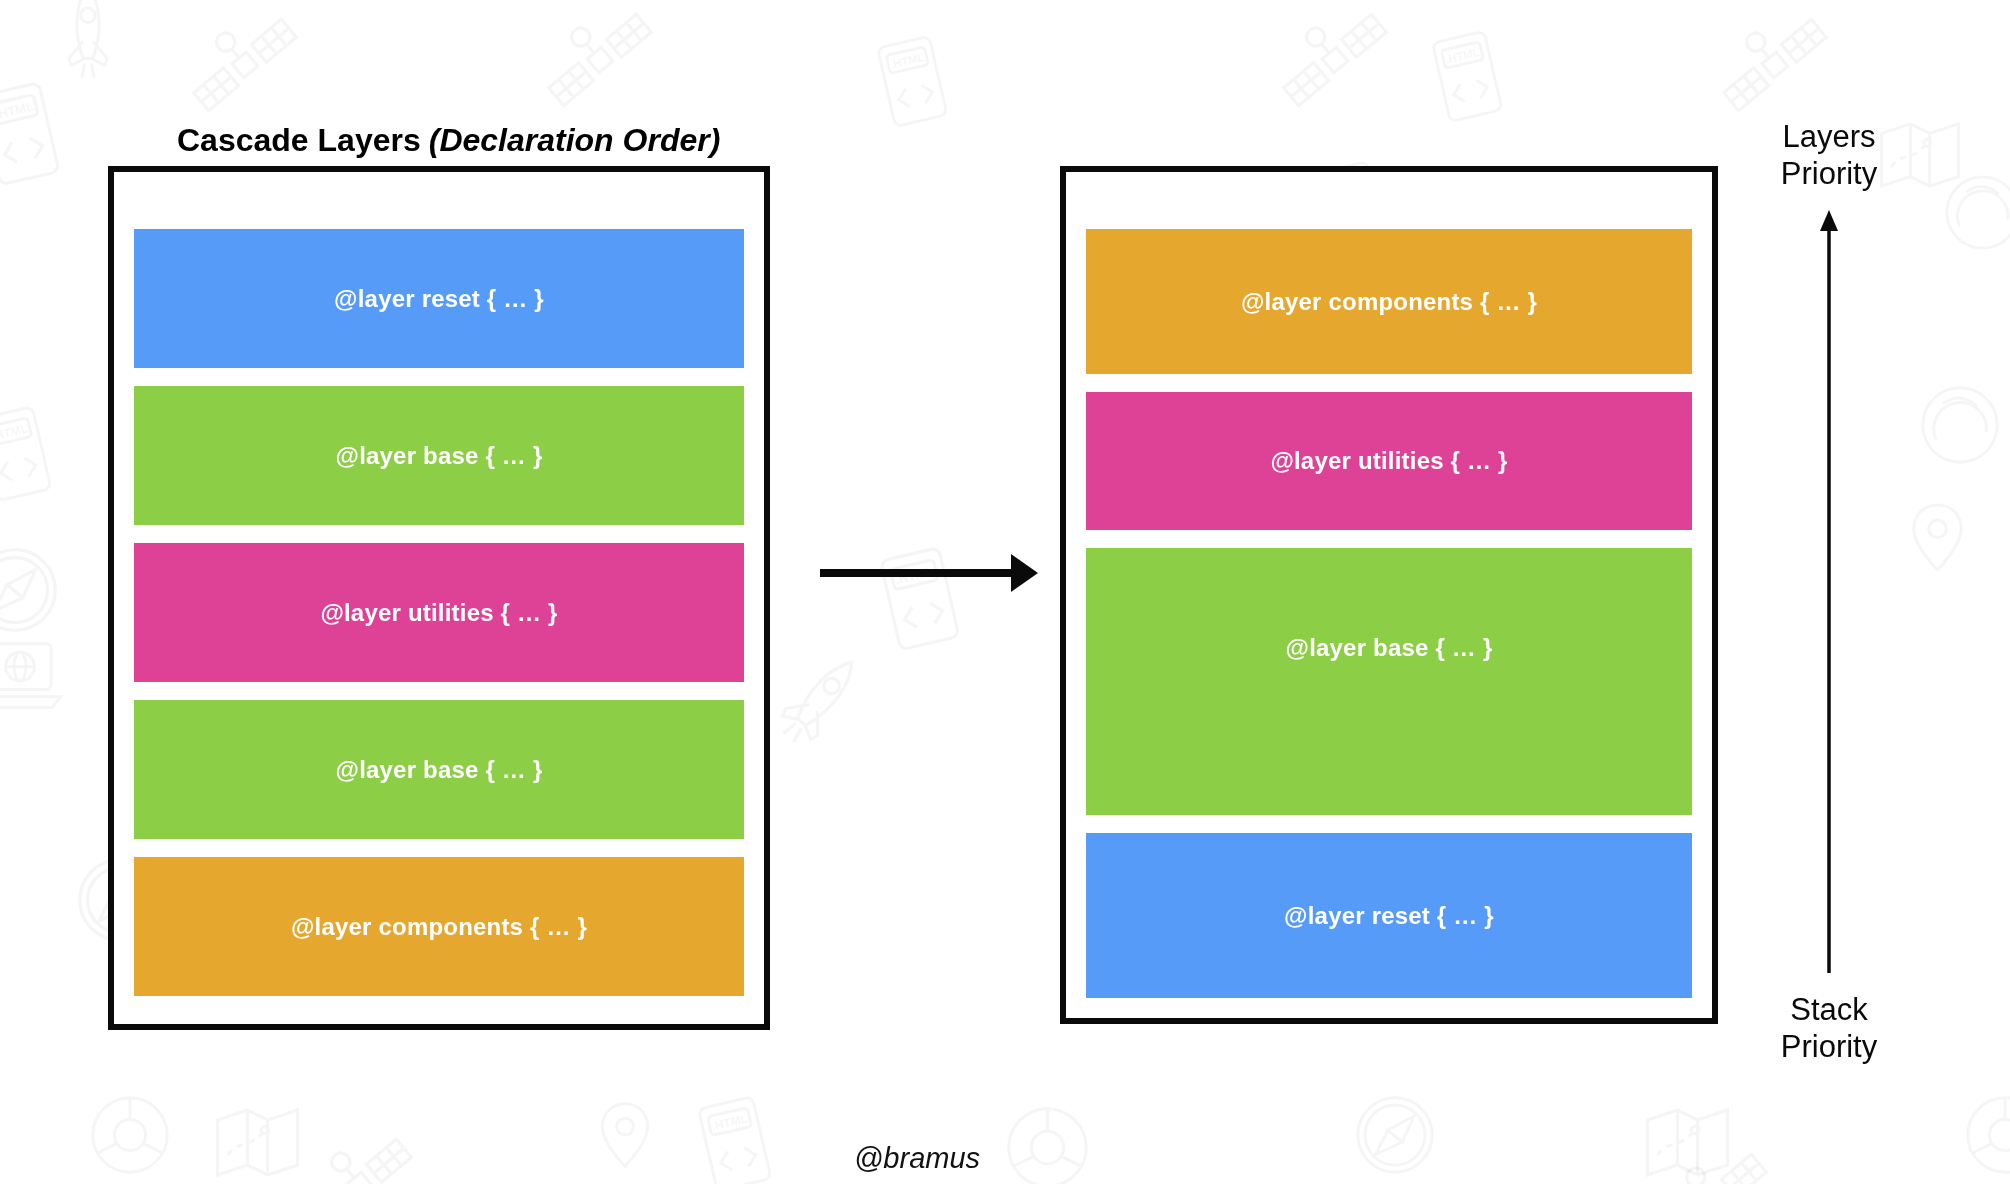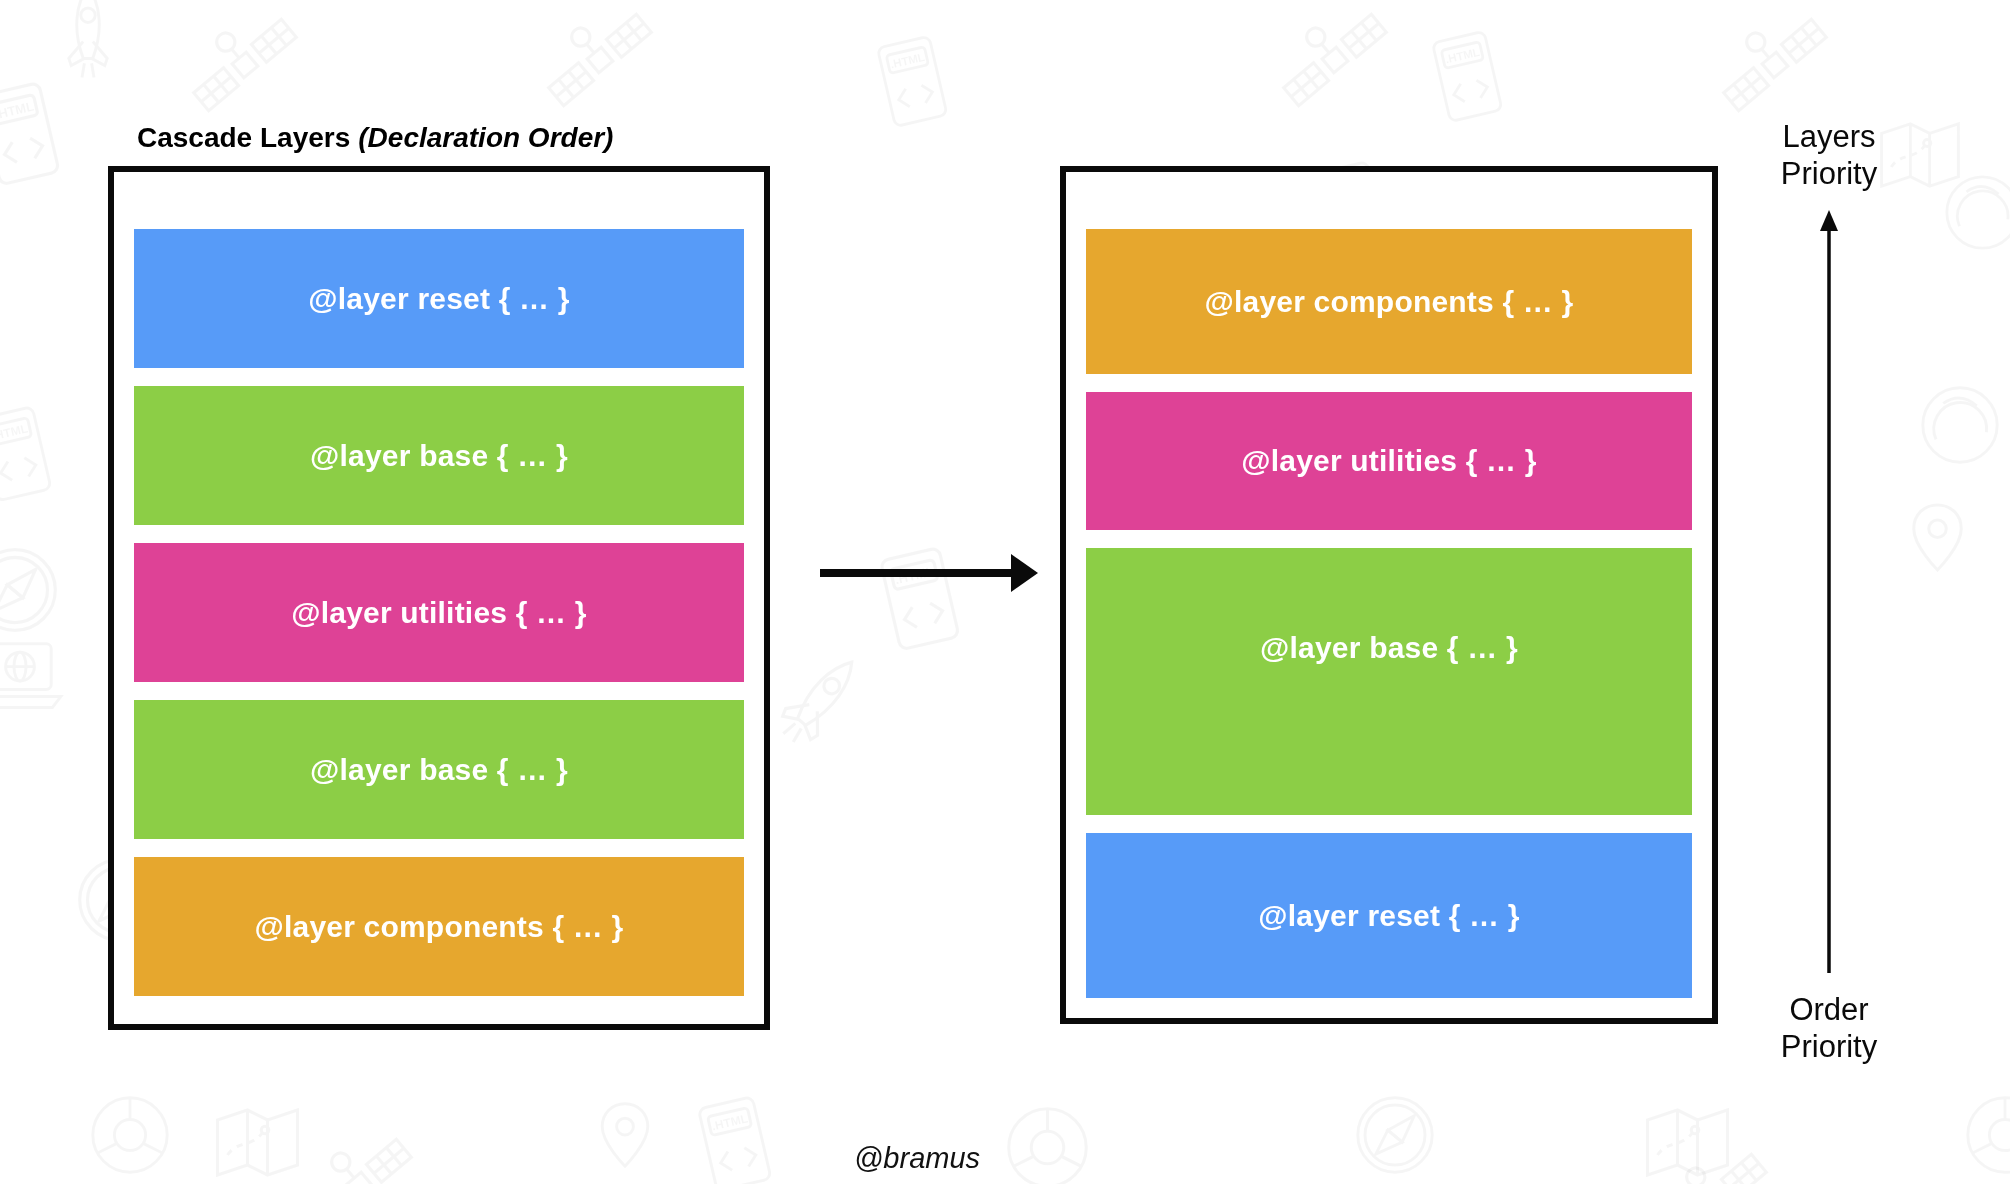--- a/index.html
+++ b/index.html
@@ -3,29 +3,29 @@
 <meta charset="utf-8">
 <style>
   html,body{margin:0;padding:0;background:#fff;}
   .canvas{position:relative;width:2010px;height:1184px;background:#ffffff;overflow:hidden;
           font-family:"Liberation Sans","DejaVu Sans",sans-serif;}
   
   .wm-defs{position:absolute;width:0;height:0;overflow:hidden;}
   .watermark-layer{position:absolute;inset:0;pointer-events:none;}
   .watermark-layer svg{position:absolute;opacity:0.035;stroke:#000;fill:none;}
   
-  .panel-title{position:absolute;font-size:28px;font-weight:bold;color:#000;white-space:nowrap;}
+  .panel-title{position:absolute;font-size:32px;font-weight:bold;color:#000;white-space:nowrap;margin-left:40px;}
   .panel-title .annot{font-style:italic;margin-left:8px;}
   
   .layer-box{position:absolute;background:#fff;border:6px solid #0a0a0a;box-sizing:border-box;}
   .box-left{left:108px;top:166px;width:662px;height:864px;}
   .box-right{left:1060px;top:166px;width:658px;height:858px;}
   .layer-stack{position:absolute;left:20px;right:20px;top:57px;display:flex;flex-direction:column;gap:18px;}
   .layer-bar{display:flex;align-items:center;justify-content:center;flex:none;}
-  .layer-bar span{color:#fff;font-weight:bold;font-size:30px;letter-spacing:0.2px;white-space:pre;}
+  .layer-bar span{color:#fff;font-weight:bold;font-size:24px;letter-spacing:0.2px;white-space:pre;}
   
   .arrow-svg{position:absolute;}
   .arrow-svg line{stroke:#0a0a0a;}
   .arrow-svg polygon{fill:#0a0a0a;stroke:none;}
   
   .axis-label{position:absolute;width:220px;text-align:center;font-size:31px;line-height:37px;color:#0a0a0a;}
   .axis-highest{left:1719px;top:118px;}
   .axis-lowest{left:1719px;top:991px;}
   
   .credit{position:absolute;left:817px;top:1142px;width:200px;text-align:center;
@@ -276,19 +276,19 @@
 
   <div class="axis-label axis-highest">
     <div>Layers</div>
     <div>Priority</div>
   </div>
   <svg class="arrow-svg" style="left:1809px;top:210px;width:40px;height:766px;" viewBox="0 0 40 766">
     <line x1="20" y1="16" x2="20" y2="763" stroke-width="3.5"></line>
     <polygon points="20,0 11,21 29,21"></polygon>
   </svg>
   <div class="axis-label axis-lowest">
-    <div>Order</div>
+    <div>Stack</div>
     <div>Priority</div>
   </div>
 
   <div class="credit">@bramus</div>
 
 </div>
 
 </body></html>

